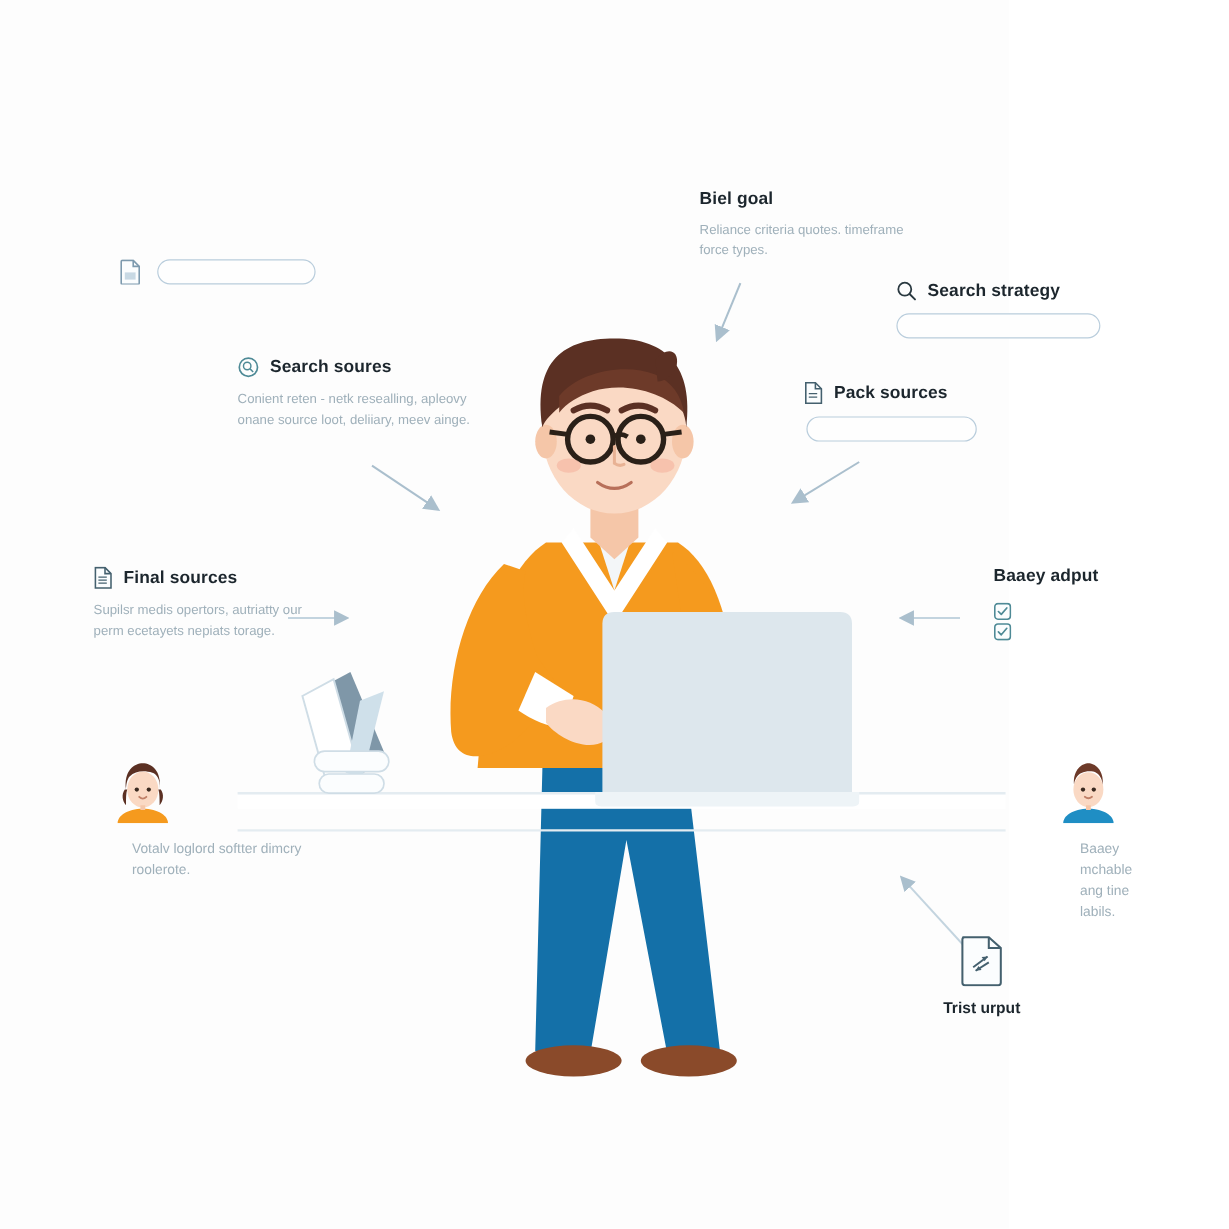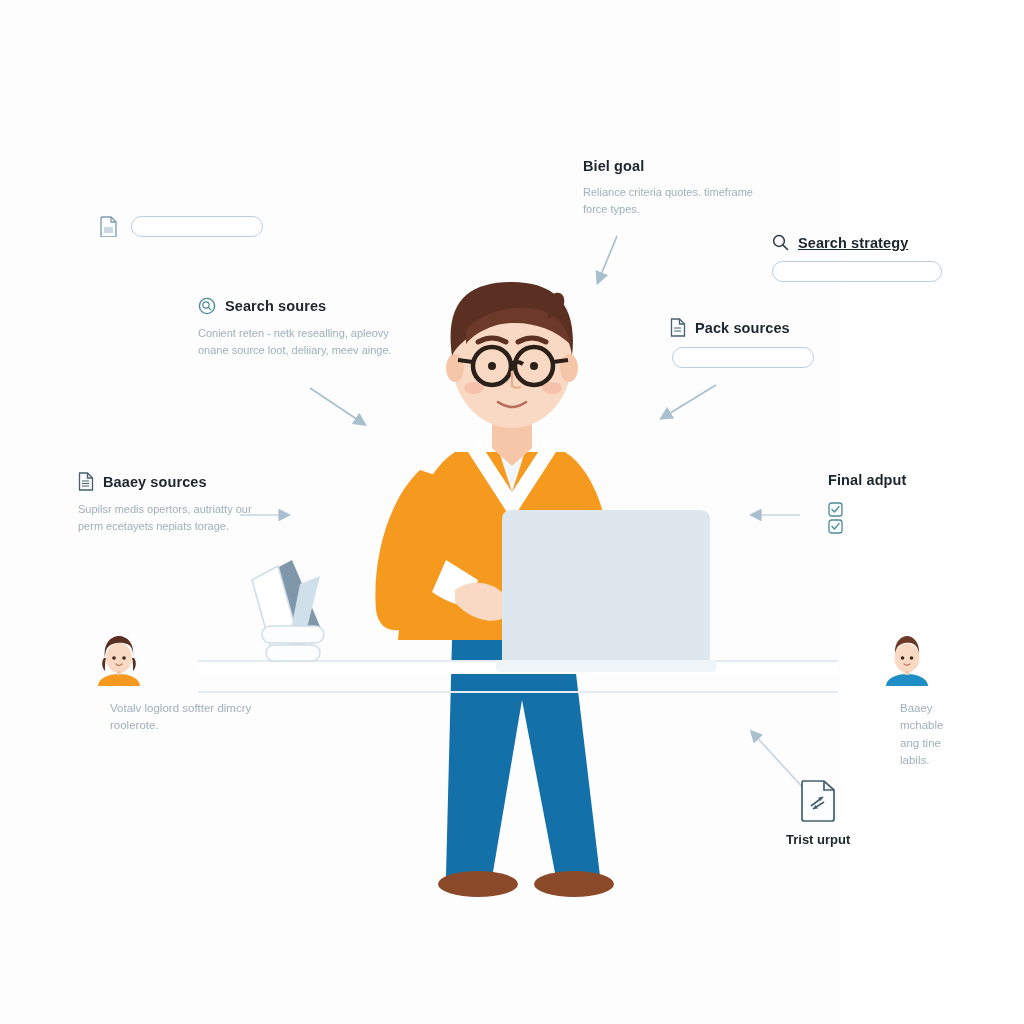--- a/index.html
+++ b/index.html
@@ -182,21 +182,21 @@
     <div class="pill w130" title=""></div>
   </div>
 
   <div class="anno" style="left:583px; top:158px;">
     <div class="anno-head">
       <div class="anno-title">Biel goal</div>
     </div>
     <div class="anno-body">Reliance criteria quotes. timeframe force types.</div>
   </div>
 
-  <div class="anno" style="left:772px; top:234px;text-decoration:underline;">
+  <div class="anno" style="left:747px; top:234px;">
     <div class="anno-head">
       <span class="icon">
         <svg width="17" height="17" viewBox="0 0 17 17">
           <circle cx="7" cy="7" r="5.4" fill="none" stroke="#2a3940" stroke-width="1.5"></circle>
           <line x1="11" y1="11" x2="15.5" y2="15.5" stroke="#2a3940" stroke-width="1.6" stroke-linecap="round"></line>
         </svg>
       </span>
       <div class="anno-title">Search strategy</div>
     </div>
     <div class="pill w168" style="margin-top:6px;" title=""></div>
@@ -235,28 +235,28 @@
     <div class="anno-head">
       <span class="icon">
         <svg width="16" height="19" viewBox="0 0 16 19">
           <path d="M1.5 1 h8 l5 5 v12 H1.5 z" fill="#fbfdfe" stroke="#44606e" stroke-width="1.3"></path>
           <path d="M9.5 1 v5 h5" fill="none" stroke="#44606e" stroke-width="1.3"></path>
           <line x1="4" y1="9" x2="11" y2="9" stroke="#44606e" stroke-width="1"></line>
           <line x1="4" y1="11.5" x2="11" y2="11.5" stroke="#44606e" stroke-width="1"></line>
           <line x1="4" y1="14" x2="11" y2="14" stroke="#44606e" stroke-width="1"></line>
         </svg>
       </span>
-      <div class="anno-title">Baaey sources</div>
+      <div class="anno-title">Final sources</div>
     </div>
     <div class="anno-body">Supilsr medis opertors, autriatty our perm ecetayets nepiats torage.</div>
   </div>
 
   <div class="anno" style="left:828px; top:472px;">
     <div class="anno-head" style="margin-bottom:12px;">
-      <div class="anno-title">Final adput</div>
+      <div class="anno-title">Baaey adput</div>
     </div>
     <div class="ck-row">
       <div class="ck-list">
         <span class="icon">
           <svg width="15" height="15" viewBox="0 0 15 15">
             <rect x="1" y="1" width="13" height="13" rx="2.6" fill="#fbfdfe" stroke="#4e8a96" stroke-width="1.3"></rect>
             <path d="M4 7.6 L6.4 10 L11 4.6" fill="none" stroke="#4e8a96" stroke-width="1.4" stroke-linecap="round" stroke-linejoin="round"></path>
           </svg>
         </span>
         <span class="icon">

